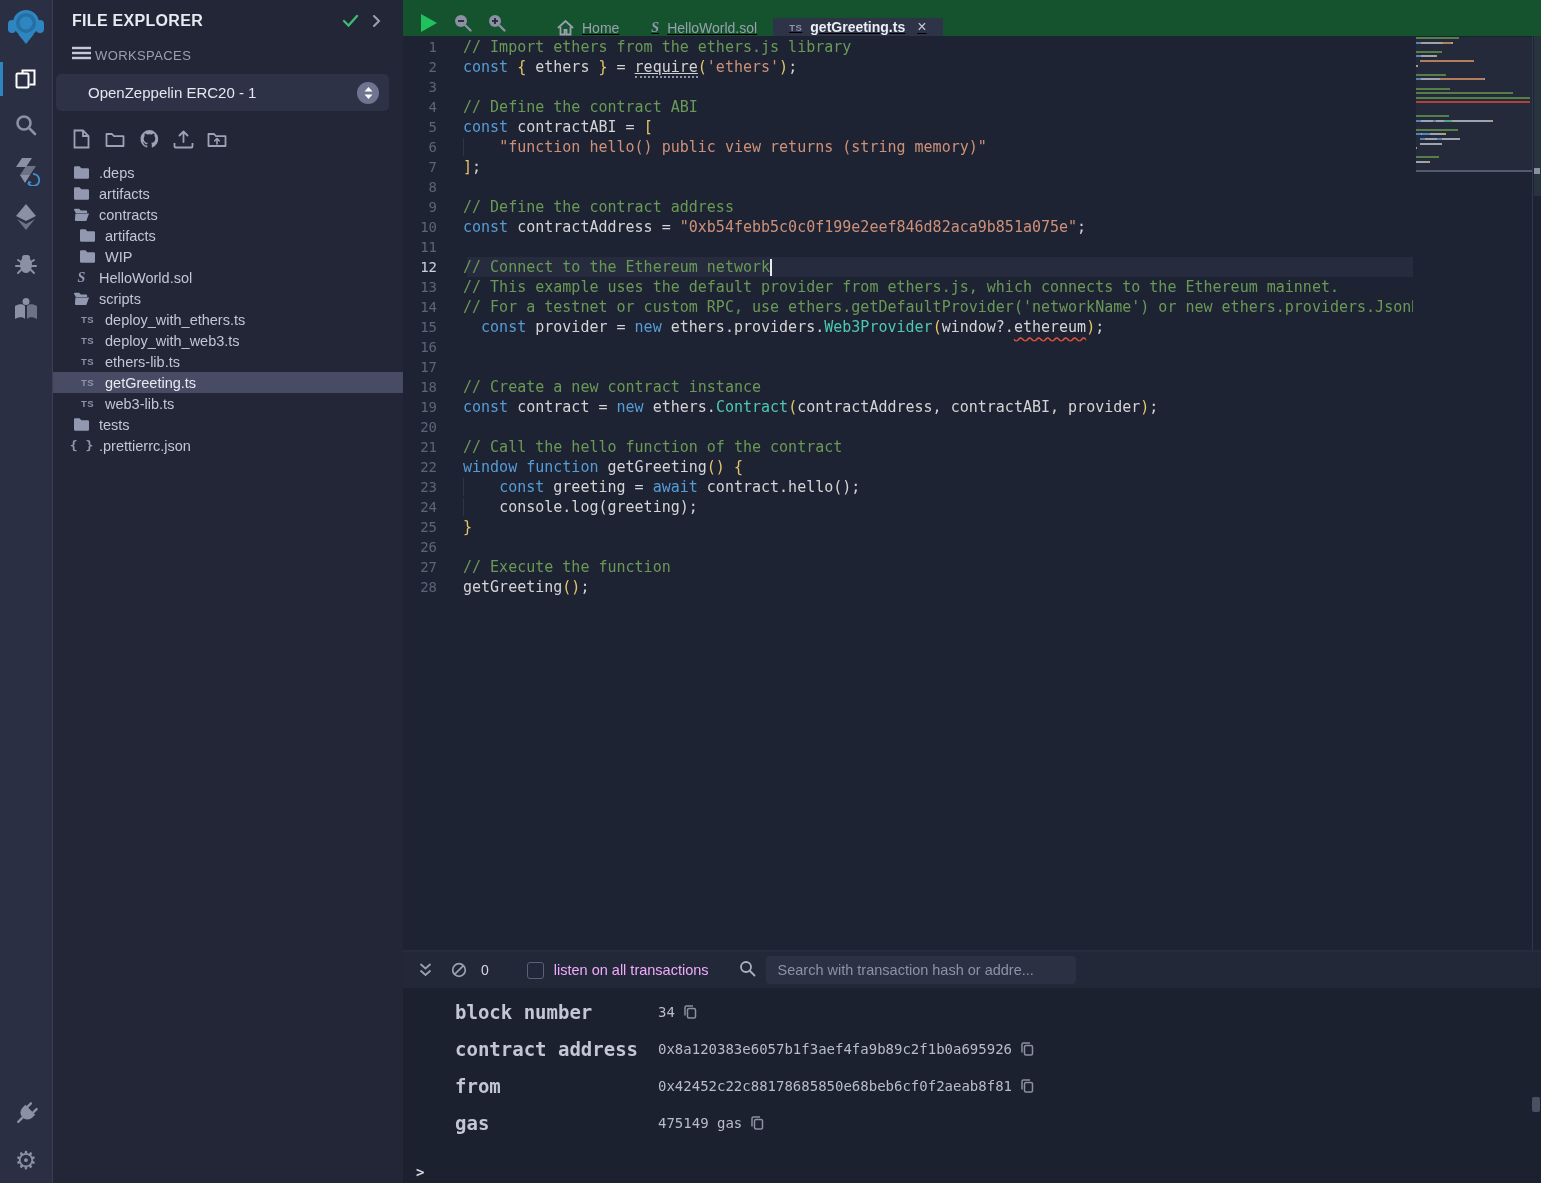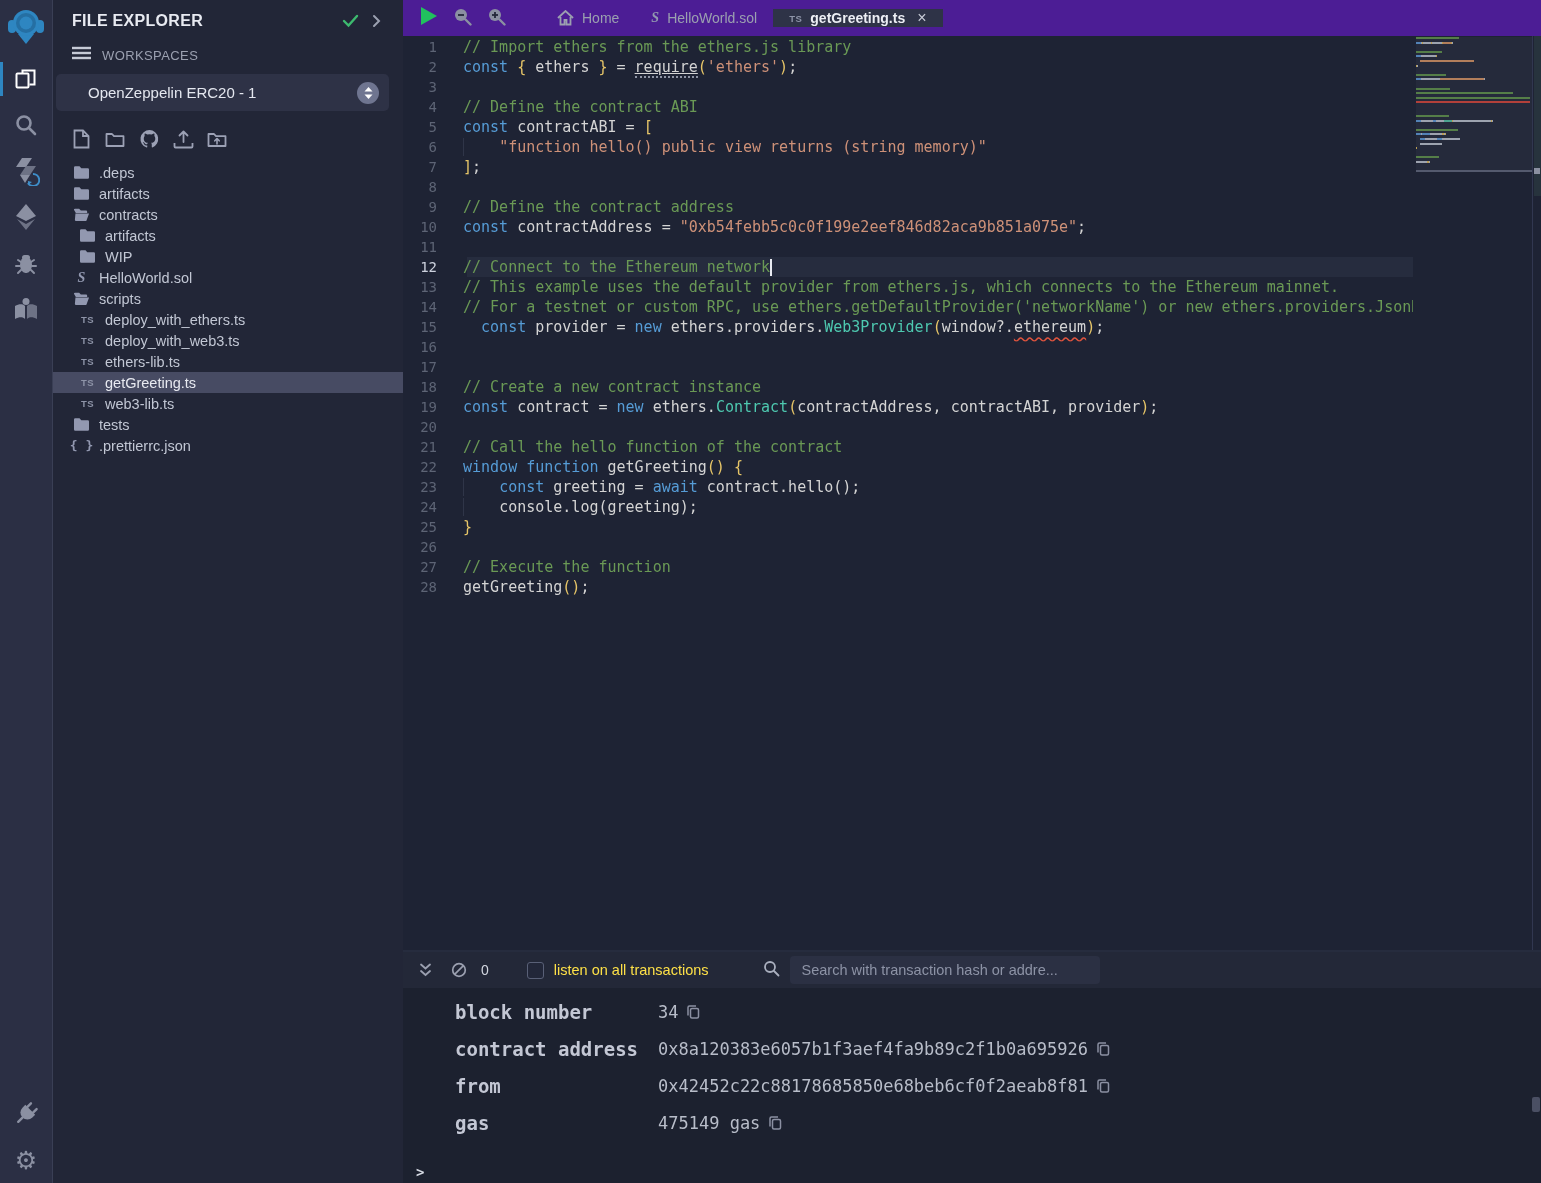--- a/index.html
+++ b/index.html
@@ -17,42 +17,42 @@
   .act-item.active::before { content:""; position:absolute; left:0; top:6px; bottom:6px; width:3px; background:#2e86c1; }
   .act-spacer { flex:1; }
   .act-item svg { display:block; }
   .gear-glyph { font-size:25px; line-height:1; color:#8b90a2; }
 
   
   .side-panel { width:350px; background:#222637; flex-shrink:0; display:flex; flex-direction:column; position:relative; }
   .sp-header { display:flex; align-items:center; padding:10px 14px 4px 19px; }
   .sp-title { color:#e8eaf1; font-size:16px; font-weight:700; letter-spacing:.3px; flex:1; }
   .sp-header .hbtn { width:26px; height:22px; display:flex; align-items:center; justify-content:center; cursor:pointer; }
-  .ws-row { display:flex; align-items:center; padding:10px 14px 6px 19px; gap:11px; }
+  .ws-row { display:flex; align-items:center; padding:10px 14px 6px 19px; gap:4px; }
   .ws-label { color:#9ba0b0; font-size:13px; letter-spacing:.4px; }
   .ws-select { margin:4px 14px 0 3px; margin-left:3px; height:37px; background:#2e3246; border-radius:5px;
     display:flex; align-items:center; padding:0 10px 0 32px; cursor:pointer; position:relative; }
   .ws-select { margin-left:3px; margin-right:14px; }
   .ws-name { color:#e4e7ef; font-size:15px; flex:1; }
   .ws-toggle { width:22px; height:22px; border-radius:50%; background:#6f7590; display:flex; align-items:center; justify-content:center; cursor:pointer; }
   .fx-toolbar { display:flex; gap:12px; padding:17px 0 8px 17px; }
   .fx-toolbar .tbi { width:22px; height:22px; display:flex; align-items:center; justify-content:center; color:#9ca1b5; cursor:pointer; }
   .tree { margin-top:4px; }
   .tree-row { height:21px; display:flex; align-items:center; gap:9px; padding-left:20px;
     color:#c2c7d4; font-size:14.5px; cursor:pointer; }
   .tree-row.d1 { padding-left:26px; }
   .tree-row.selected { background:#474b63; color:#e8eaf1; }
   .tree-ico { width:17px; display:flex; justify-content:center; color:#9298b0; flex-shrink:0; }
   .ts-badge { font-size:9.5px; font-weight:700; color:#8e94a8; letter-spacing:.5px; }
   .glyph-ico { font-size:13px; color:#9298b0; font-weight:700; font-family:"DejaVu Sans Mono",monospace; }
   .sol-glyph { font-size:14px; color:#9298b0; font-weight:700; font-style:italic; font-family:"Liberation Serif",serif; }
 
   
   .editor-col { flex:1; display:flex; flex-direction:column; min-width:0; background:#1e2334; }
-  .tab-bar { height:36px; background:#4c1d95; display:flex; align-items:center; flex-shrink:0; }
+  .tab-bar { height:36px; background:#14532d; display:flex; align-items:flex-end; flex-shrink:0;text-decoration:underline; }
   .ed-btn { width:34px; display:flex; align-items:center; justify-content:center; cursor:pointer; color:#8b90a2; }
   .ed-btn.first { margin-left:8px; }
   .tab { display:flex; align-items:center; gap:8px; padding:0 16px; font-size:14px; color:#9ba0b0; cursor:pointer; }
   .tab.first { margin-left:28px; }
   .tab.active { background:#2e3347; color:#eceef4; font-weight:700; }
   .tab .close { font-size:16px; color:#c6cad6; margin-left:4px; font-weight:400; cursor:pointer; }
   .tab .tabico { display:flex; align-items:center; color:#9ba0b0; }
   .tab.active .tabico { color:#c9cdd9; }
 
   
@@ -82,29 +82,29 @@
   .ovr-slider { position:absolute; top:0; left:1px; right:0; height:160px; background:rgba(96,150,118,.14); }
   .ovr-marker { position:absolute; left:1px; right:1px; top:132px; height:6px; background:#8a8fa0; }
 
   
   .terminal { height:233px; flex-shrink:0; background:#1c212f; border-top:2px solid #262c3e;
     display:flex; flex-direction:column; position:relative; }
   .term-bar { height:36px; background:#232838; display:flex; align-items:center; gap:10px; padding:0 10px; flex-shrink:0; }
   .term-bar .tico { width:24px; height:24px; display:flex; align-items:center; justify-content:center; color:#9ba0b0; cursor:pointer; }
   .term-count { color:#d3d7e0; font-size:14px; margin-right:14px; }
   .term-check { width:17px; height:17px; border:1.5px solid #596077; border-radius:3px; background:#222739; cursor:pointer; margin-left:14px; }
-  .term-listen { color:#fde047; font-size:14.5px; margin-right:36px; }
+  .term-listen { color:#f0abfc; font-size:14.5px; margin-right:12px; }
   .term-search-ico { color:#aab0bf; margin-left:8px; }
   .term-search { width:310px; height:28px; background:#2b3043; border:none; border-radius:4px;
     color:#cfd3de; font-size:14.5px; padding:0 12px; outline:none; }
   .term-search::placeholder { color:#8d93a6; }
   .term-rows { padding-top:5px; font-family:"DejaVu Sans Mono",monospace; }
   .term-row { height:37px; display:flex; align-items:center; padding-left:52px; }
   .term-row .tl { width:203px; color:#c3c7d4; font-size:19px; font-weight:700; }
-  .term-row .tv { color:#b8bdc9; font-size:17px; display:flex; align-items:center; gap:9px; }
+  .term-row .tv { color:#b8bdc9; font-size:14px; display:flex; align-items:center; gap:9px; }
   .term-row .copy { color:#8b90a2; cursor:pointer; display:flex; }
   .term-prompt { position:absolute; left:13px; bottom:3px; color:#d6dae3; font-family:"DejaVu Sans Mono",monospace;
     font-size:14px; font-weight:700; }
   .term-scrollbar { position:absolute; right:1px; top:145px; width:8px; height:15px; background:#4a4f63; border-radius:2px; cursor:pointer; }
 </style>
 </head>
 <body>
 
 <div class="app">
 

